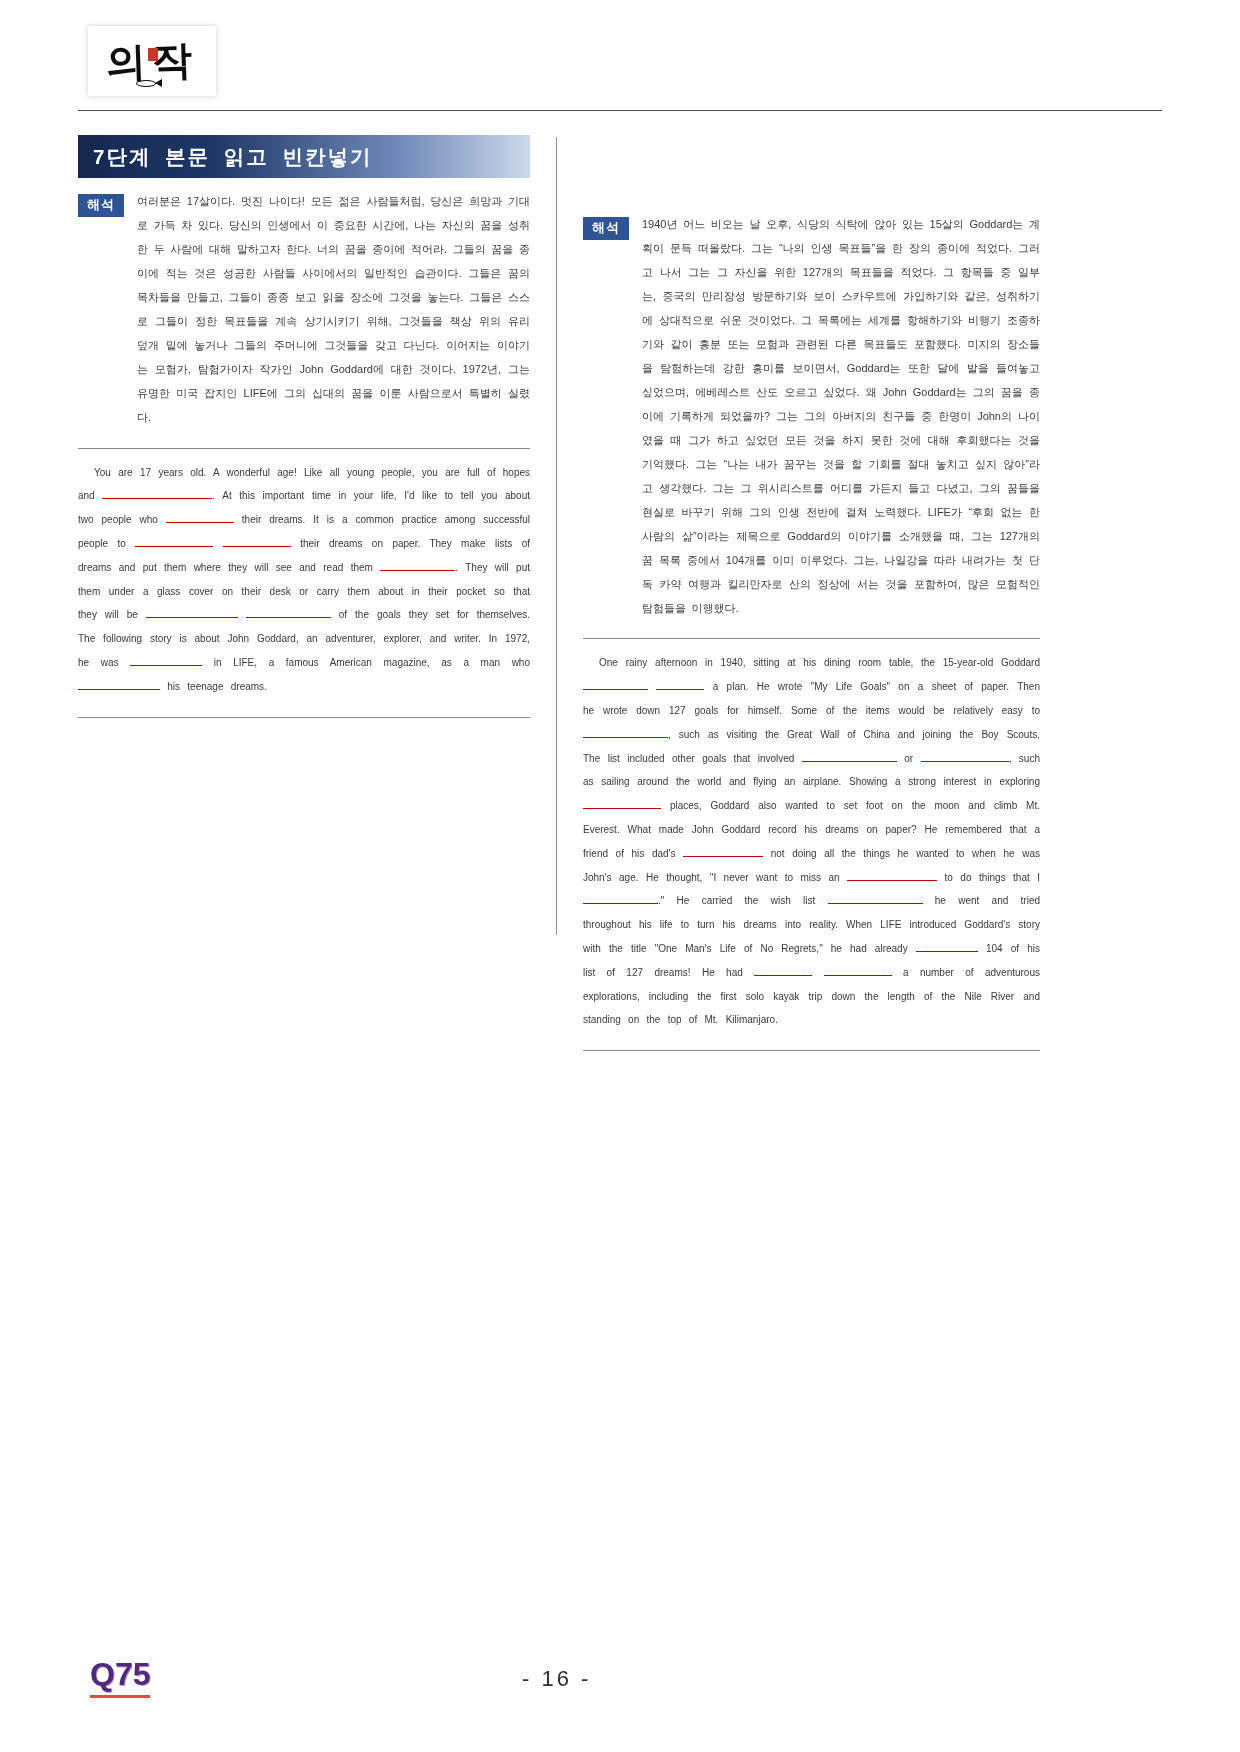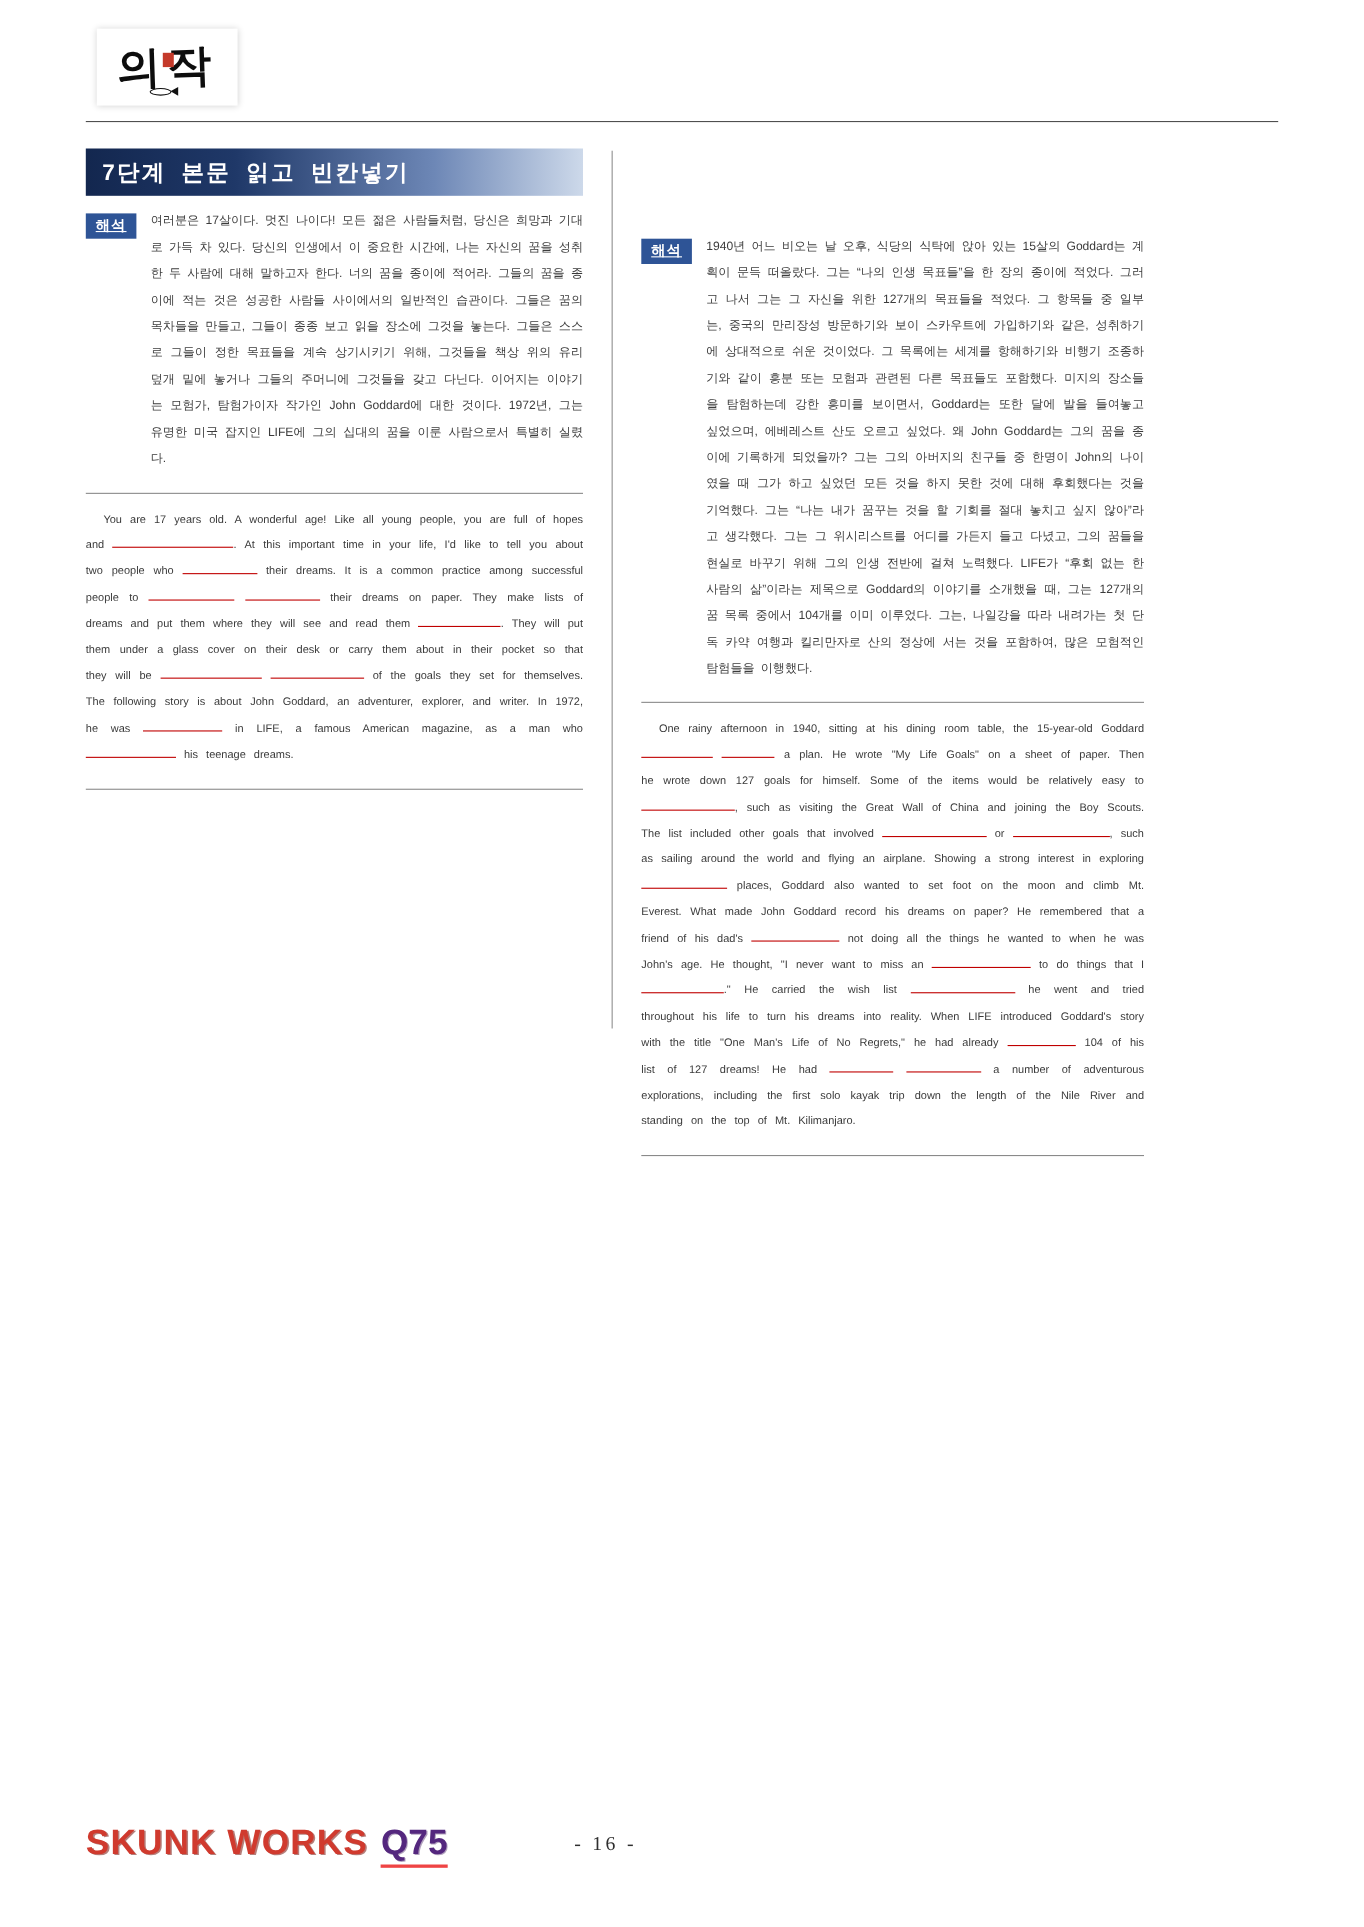--- a/index.html
+++ b/index.html
@@ -47,21 +47,21 @@
     height:43px; display:flex; align-items:center; padding-left:15px;
     background:linear-gradient(90deg,#13274f 0%,#1f3868 30%,#6d87b6 70%,#cdd9ea 100%);
     color:#fff; font-size:20.5px; font-weight:700; letter-spacing:2px; word-spacing:6px;
   }
   .qheading { margin:27px 0 20px; font-size:15.8px; font-weight:700; color:#0e0e0e; word-spacing:5px; line-height:1.4; }
   .qheading sup { font-size:10.5px; }
 
   .trans { display:flex; margin-top:12px; }
   .badge {
     background:#2e5496; color:#fff; font-size:13px; font-weight:700;
-    padding:2px 9px 3px; letter-spacing:1px; height:fit-content; margin-top:4px;text-decoration:underline;
+    padding:2px 9px 3px; letter-spacing:1px; height:fit-content; margin-top:4px;
   }
   .trans-text {
     flex:1; margin-left:13px; font-size:11px; line-height:2.18;
     color:#3b3b3b; text-align:justify; word-spacing:2.5px;
   }
   .thin-rule { border:none; border-top:1px solid #8a8a8a; margin:18px 0 4px; }
 
   .passage {
     margin-top:12px; font-size:10px; line-height:2.38; color:#3a3a3a;
     text-align:justify; text-indent:16px; word-spacing:4.5px;
@@ -76,21 +76,21 @@
   .brand-row { display:flex; align-items:baseline; }
   .brand {
     font-size:32px; font-weight:900; color:#d03a2e; letter-spacing:1px;
     text-shadow:1.5px 1.5px 0 rgba(120,20,12,.55);
   }
   .brand-q {
     font-size:32px; font-weight:900; color:#54277e; margin-left:12px;
     border-bottom:3px solid #ef4444; padding-bottom:2px;
     text-shadow:1px 1px 0 rgba(60,20,90,.4);
   }
-  .page-num { position:absolute; left:522px; top:10px; font-size:18px; color:#2f2f2f; letter-spacing:3px;font-family:Liberation Serif, serif; }
+  .page-num { position:absolute; left:522px; top:10px; font-size:22px; color:#2f2f2f; letter-spacing:3px; }
 </style>
 </head>
 <body>
 
 <div class="page">
 
   <div class="hdr">
     <div class="logo">
       <span class="logo-text">의작</span>
       <span class="logo-seal"></span>
@@ -133,17 +133,16 @@
 
       <div class="passage">One rainy afternoon in 1940, sitting at his dining room table, the 15-year-old Goddard <span class="blank" style="width: 65px;"></span> <span class="blank" style="width: 48px;"></span> a plan. He wrote "My Life Goals" on a sheet of paper. Then he wrote down 127 goals for himself. Some of the items would be relatively easy to <span class="blank" style="width: 85px;"></span>, such as visiting the Great Wall of China and joining the Boy Scouts. The list included other goals that involved <span class="blank" style="width: 95px;"></span> or <span class="blank" style="width: 88px;"></span>, such as sailing around the world and flying an airplane. Showing a strong interest in exploring <span class="blank" style="width: 78px;"></span> places, Goddard also wanted to set foot on the moon and climb Mt. Everest. What made John Goddard record his dreams on paper? He remembered that a friend of his dad's <span class="blank" style="width: 80px;"></span> not doing all the things he wanted to when he was John's age. He thought, "I never want to miss an <span class="blank" style="width: 90px;"></span> to do things that I <span class="blank" style="width: 75px;"></span>." He carried the wish list <span class="blank" style="width: 95px;"></span> he went and tried throughout his life to turn his dreams into reality. When LIFE introduced Goddard's story with the title "One Man's Life of No Regrets," he had already <span class="blank" style="width: 62px;"></span> 104 of his list of 127 dreams! He had <span class="blank" style="width: 58px;"></span> <span class="blank" style="width: 68px;"></span> a number of adventurous explorations, including the first solo kayak trip down the length of the Nile River and standing on the top of Mt. Kilimanjaro.</div>
 
       <hr class="thin-rule">
     </div>
   </div>
 </div>
 
 <div class="footer">
   <div class="brand-row">
-    <span class="brand">SKUNK WORKS</span>
     <span class="brand-q">Q75</span>
   </div>
   <div class="page-num">- 16 -</div>
 </div>
 
 </body></html>

